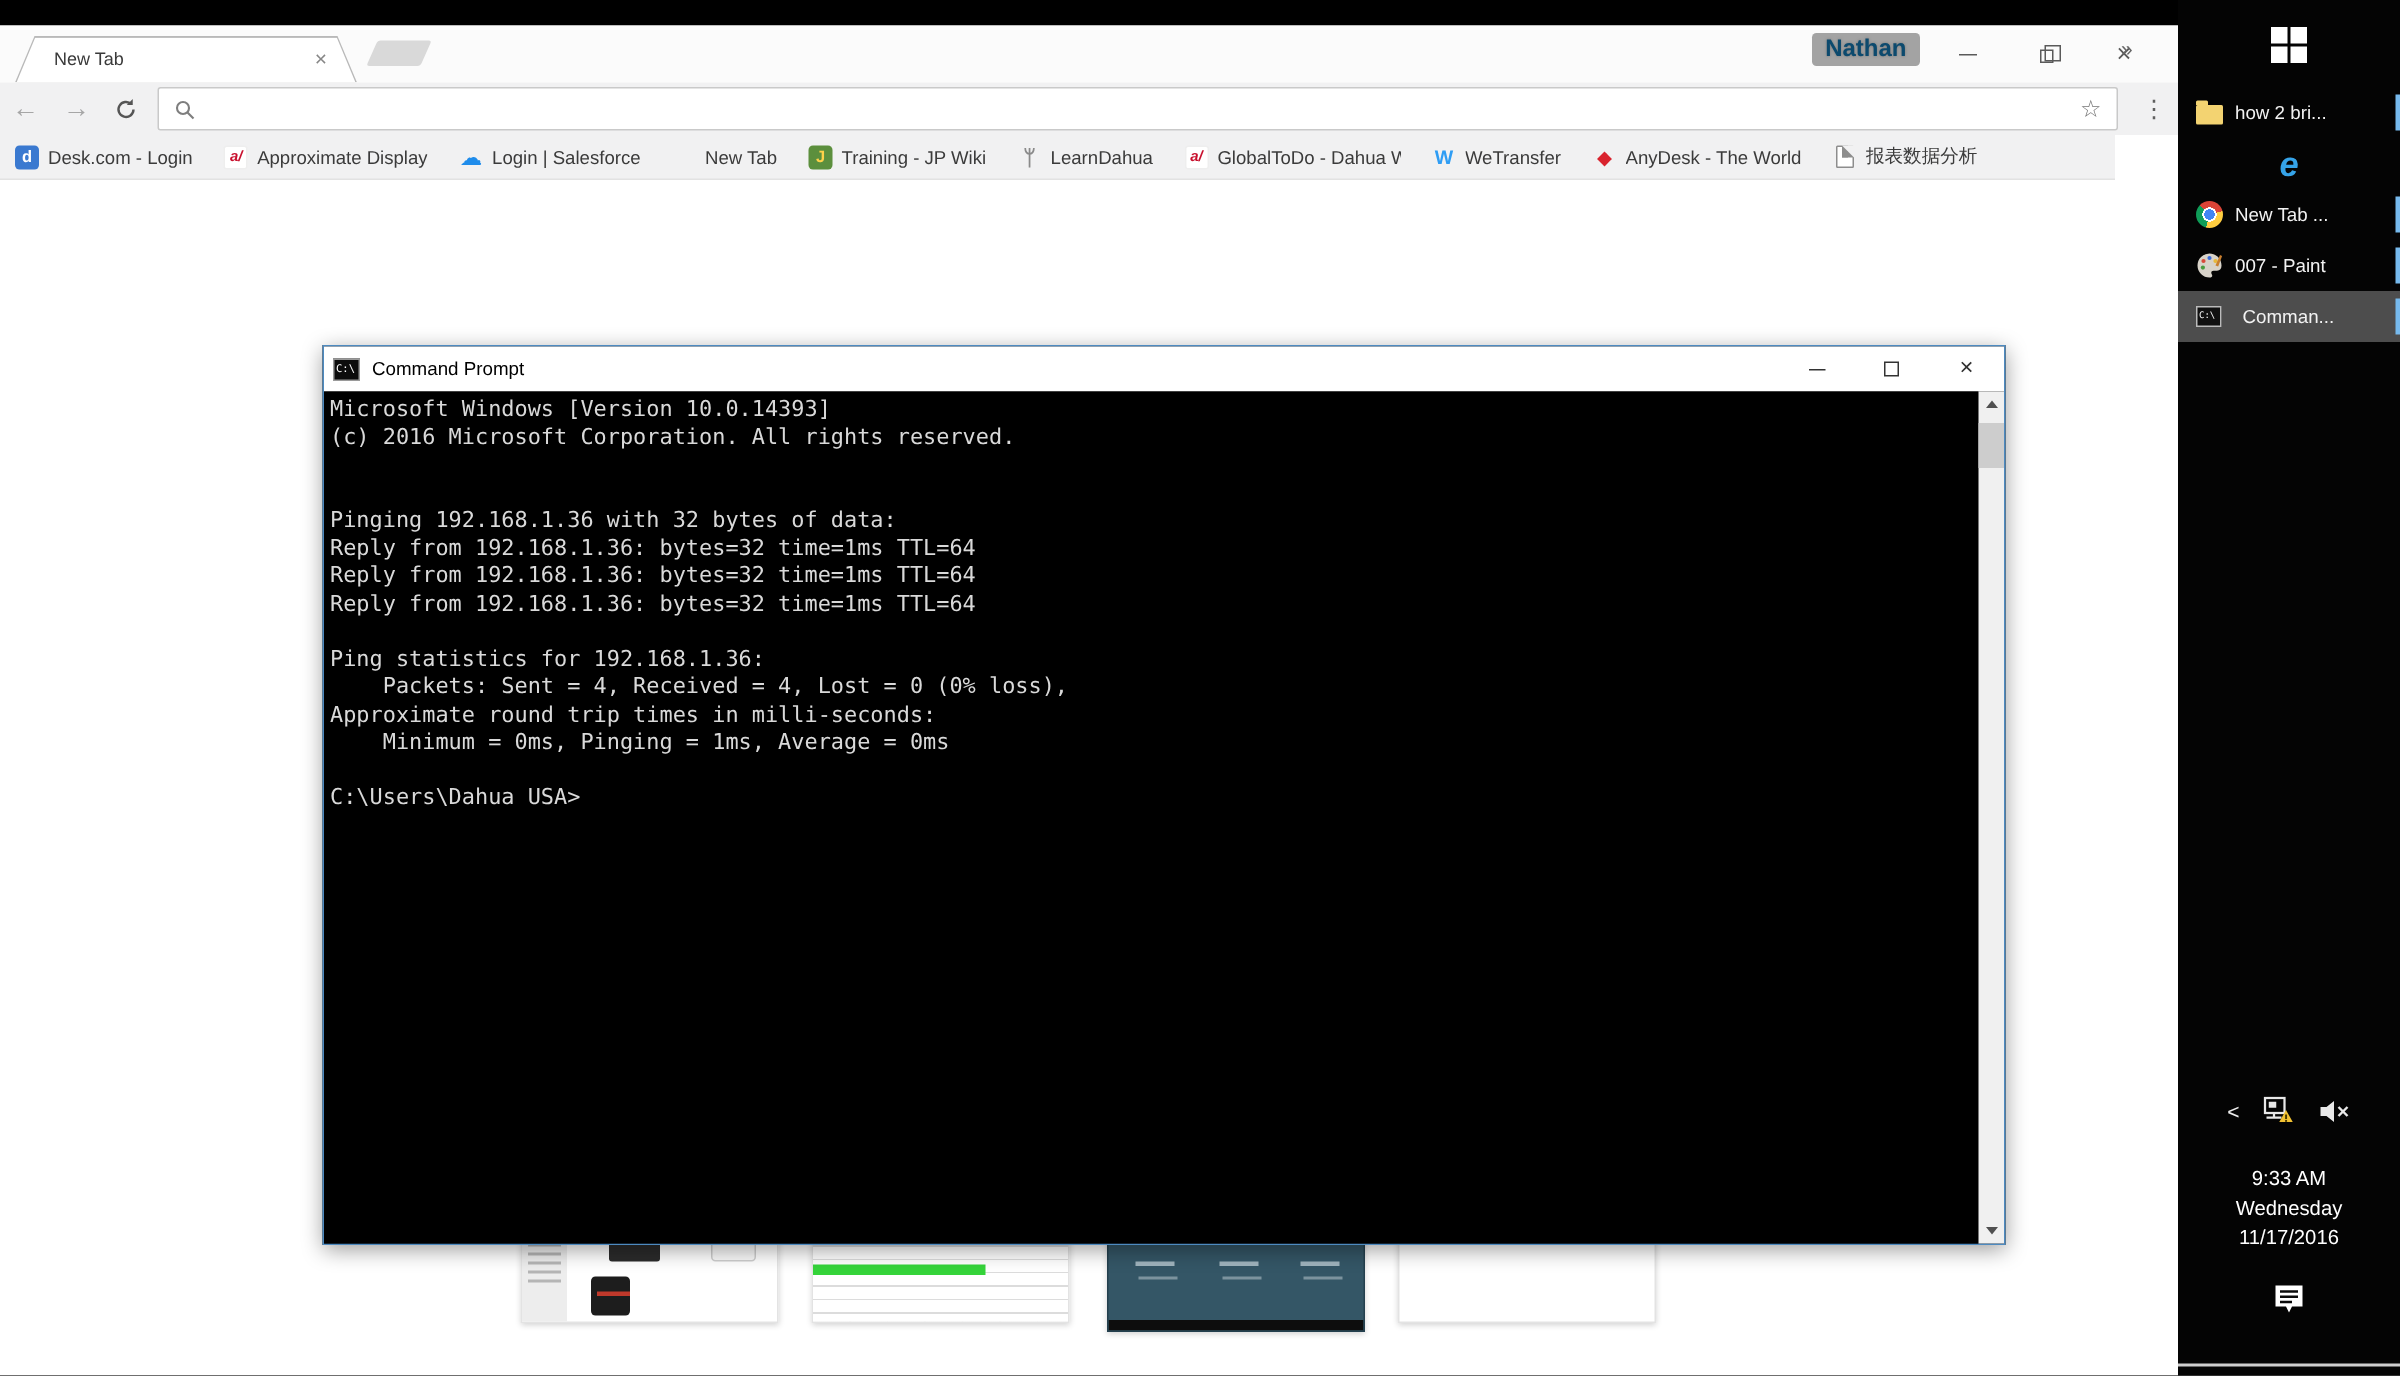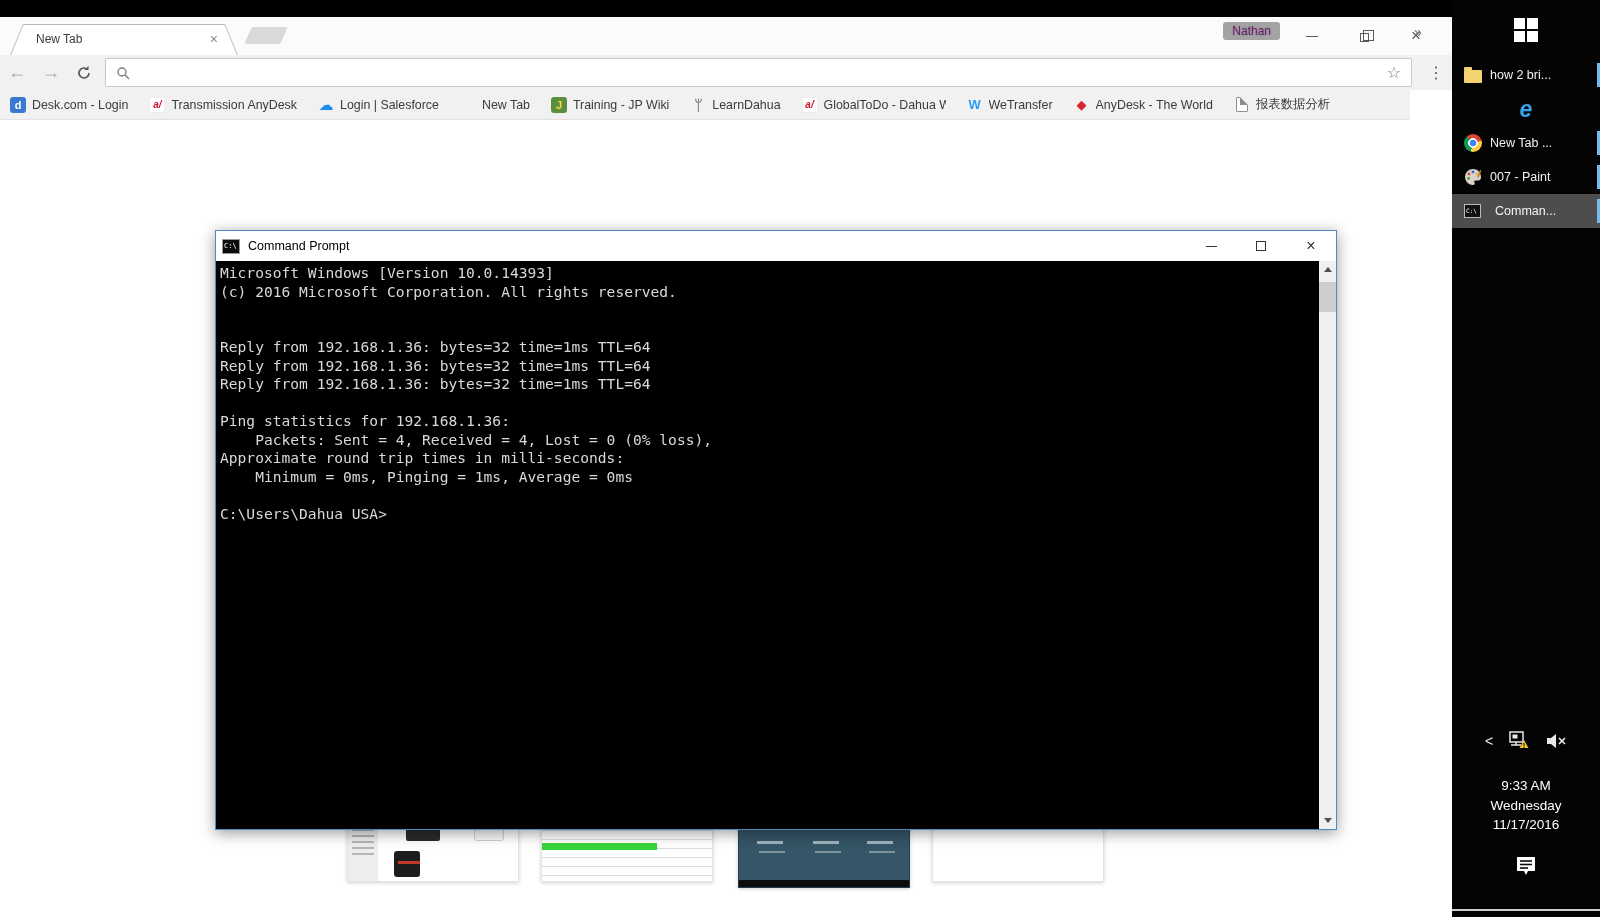--- a/index.html
+++ b/index.html
@@ -14,21 +14,21 @@
   .tab { position:absolute; left:10px; top:7px; width:228px; height:31px; }
   .tab-shape { position:absolute; inset:0; background:#b9b9b9;
                clip-path:polygon(13px 0, calc(100% - 13px) 0, 100% 100%, 0 100%); }
   .tab-fill { position:absolute; inset:1px 1px 0 1px; background:#fff;
               clip-path:polygon(12.5px 0, calc(100% - 12.5px) 0, 100% 100%, 0 100%); }
   .tab-label { position:absolute; left:26px; top:8px; font-size:12px; color:#3a3a3a; }
   .tab-close { position:absolute; right:20px; top:6px; font-size:14px; color:#878787; cursor:pointer; line-height:18px; }
   .newtab-btn { position:absolute; left:248px; top:10px; width:36px; height:17px;
                 background:#d9d9d9; border-radius:2px; transform:skewX(-24deg); }
   .profile-chip { position:absolute; right:172px; top:5px; padding:2px 9px; background:#a3a3a3;
-                  border-radius:3px; color:#701a75; font-size:12px; text-shadow:0 0 2px #777; }
+                  border-radius:3px; color:#0c4a6e; font-size:16px; text-shadow:0 0 2px #777;font-weight:bold; }
   .win-controls { position:absolute; right:10px; top:0; height:38px; display:flex; align-items:center; }
   .wc { width:52px; height:30px; display:flex; align-items:center; justify-content:center; color:#5a5a5a; }
   .wc-min i { display:block; width:12px; height:0; border-top:1px solid #5a5a5a; }
   .wc-restore i { display:block; position:relative; width:9px; height:9px; border:1px solid #5a5a5a; background:#fbfbfb; margin-top:3px; }
   .wc-restore i::before { content:""; position:absolute; left:2px; top:-4px; width:9px; height:9px; border:1px solid #5a5a5a; border-left-width:1px; }
   .wc-close { font-size:17px; }
 
   .navbar { position:relative; height:35px; background:#f1f1f2; display:flex; align-items:center; }
   .nav-arrow { font-size:18px; color:#a6a6a6; width:34px; text-align:center; }
   .nav-reload { width:32px; display:flex; justify-content:center; }
@@ -181,21 +181,21 @@
       <div class="menu-dots">⋮</div>
     </div>
 
     <div class="bookmarks">
       <div class="bm">
         <span class="bm-icon ic-desk">d</span>
         <span class="bm-label">Desk.com - Login</span>
       </div>
       <div class="bm">
         <span class="bm-icon ic-dahua">a/</span>
-        <span class="bm-label clip-128">Transmission AnyDesk</span>
+        <span class="bm-label clip-128">Approximate Display</span>
       </div>
       <div class="bm">
         <span class="bm-icon ic-cloud">☁</span>
         <span class="bm-label">Login | Salesforce</span>
       </div>
       <div class="bm">
         <span class="bm-icon ic-ms">
             <b></b>
             <b></b>
             <b></b>
@@ -283,20 +283,21 @@
           </div>
         <div class="cc cc-close">×</div>
       </div>
     </div>
     <div class="cmd-body">
       <div class="cmd-content">
         <div class="term-line">Microsoft Windows [Version 10.0.14393]</div>
         <div class="term-line">(c) 2016 Microsoft Corporation. All rights reserved.</div>
         <div class="term-line"></div>
         <div class="term-line"></div>
+        <div class="term-line">Pinging 192.168.1.36 with 32 bytes of data:</div>
         <div class="term-line">Reply from 192.168.1.36: bytes=32 time=1ms TTL=64</div>
         <div class="term-line">Reply from 192.168.1.36: bytes=32 time=1ms TTL=64</div>
         <div class="term-line">Reply from 192.168.1.36: bytes=32 time=1ms TTL=64</div>
         <div class="term-line"></div>
         <div class="term-line">Ping statistics for 192.168.1.36:</div>
         <div class="term-line">    Packets: Sent = 4, Received = 4, Lost = 0 (0% loss),</div>
         <div class="term-line">Approximate round trip times in milli-seconds:</div>
         <div class="term-line">    Minimum = 0ms, Pinging = 1ms, Average = 0ms</div>
         <div class="term-line"></div>
         <div class="term-line">C:\Users\Dahua USA&gt;</div>

